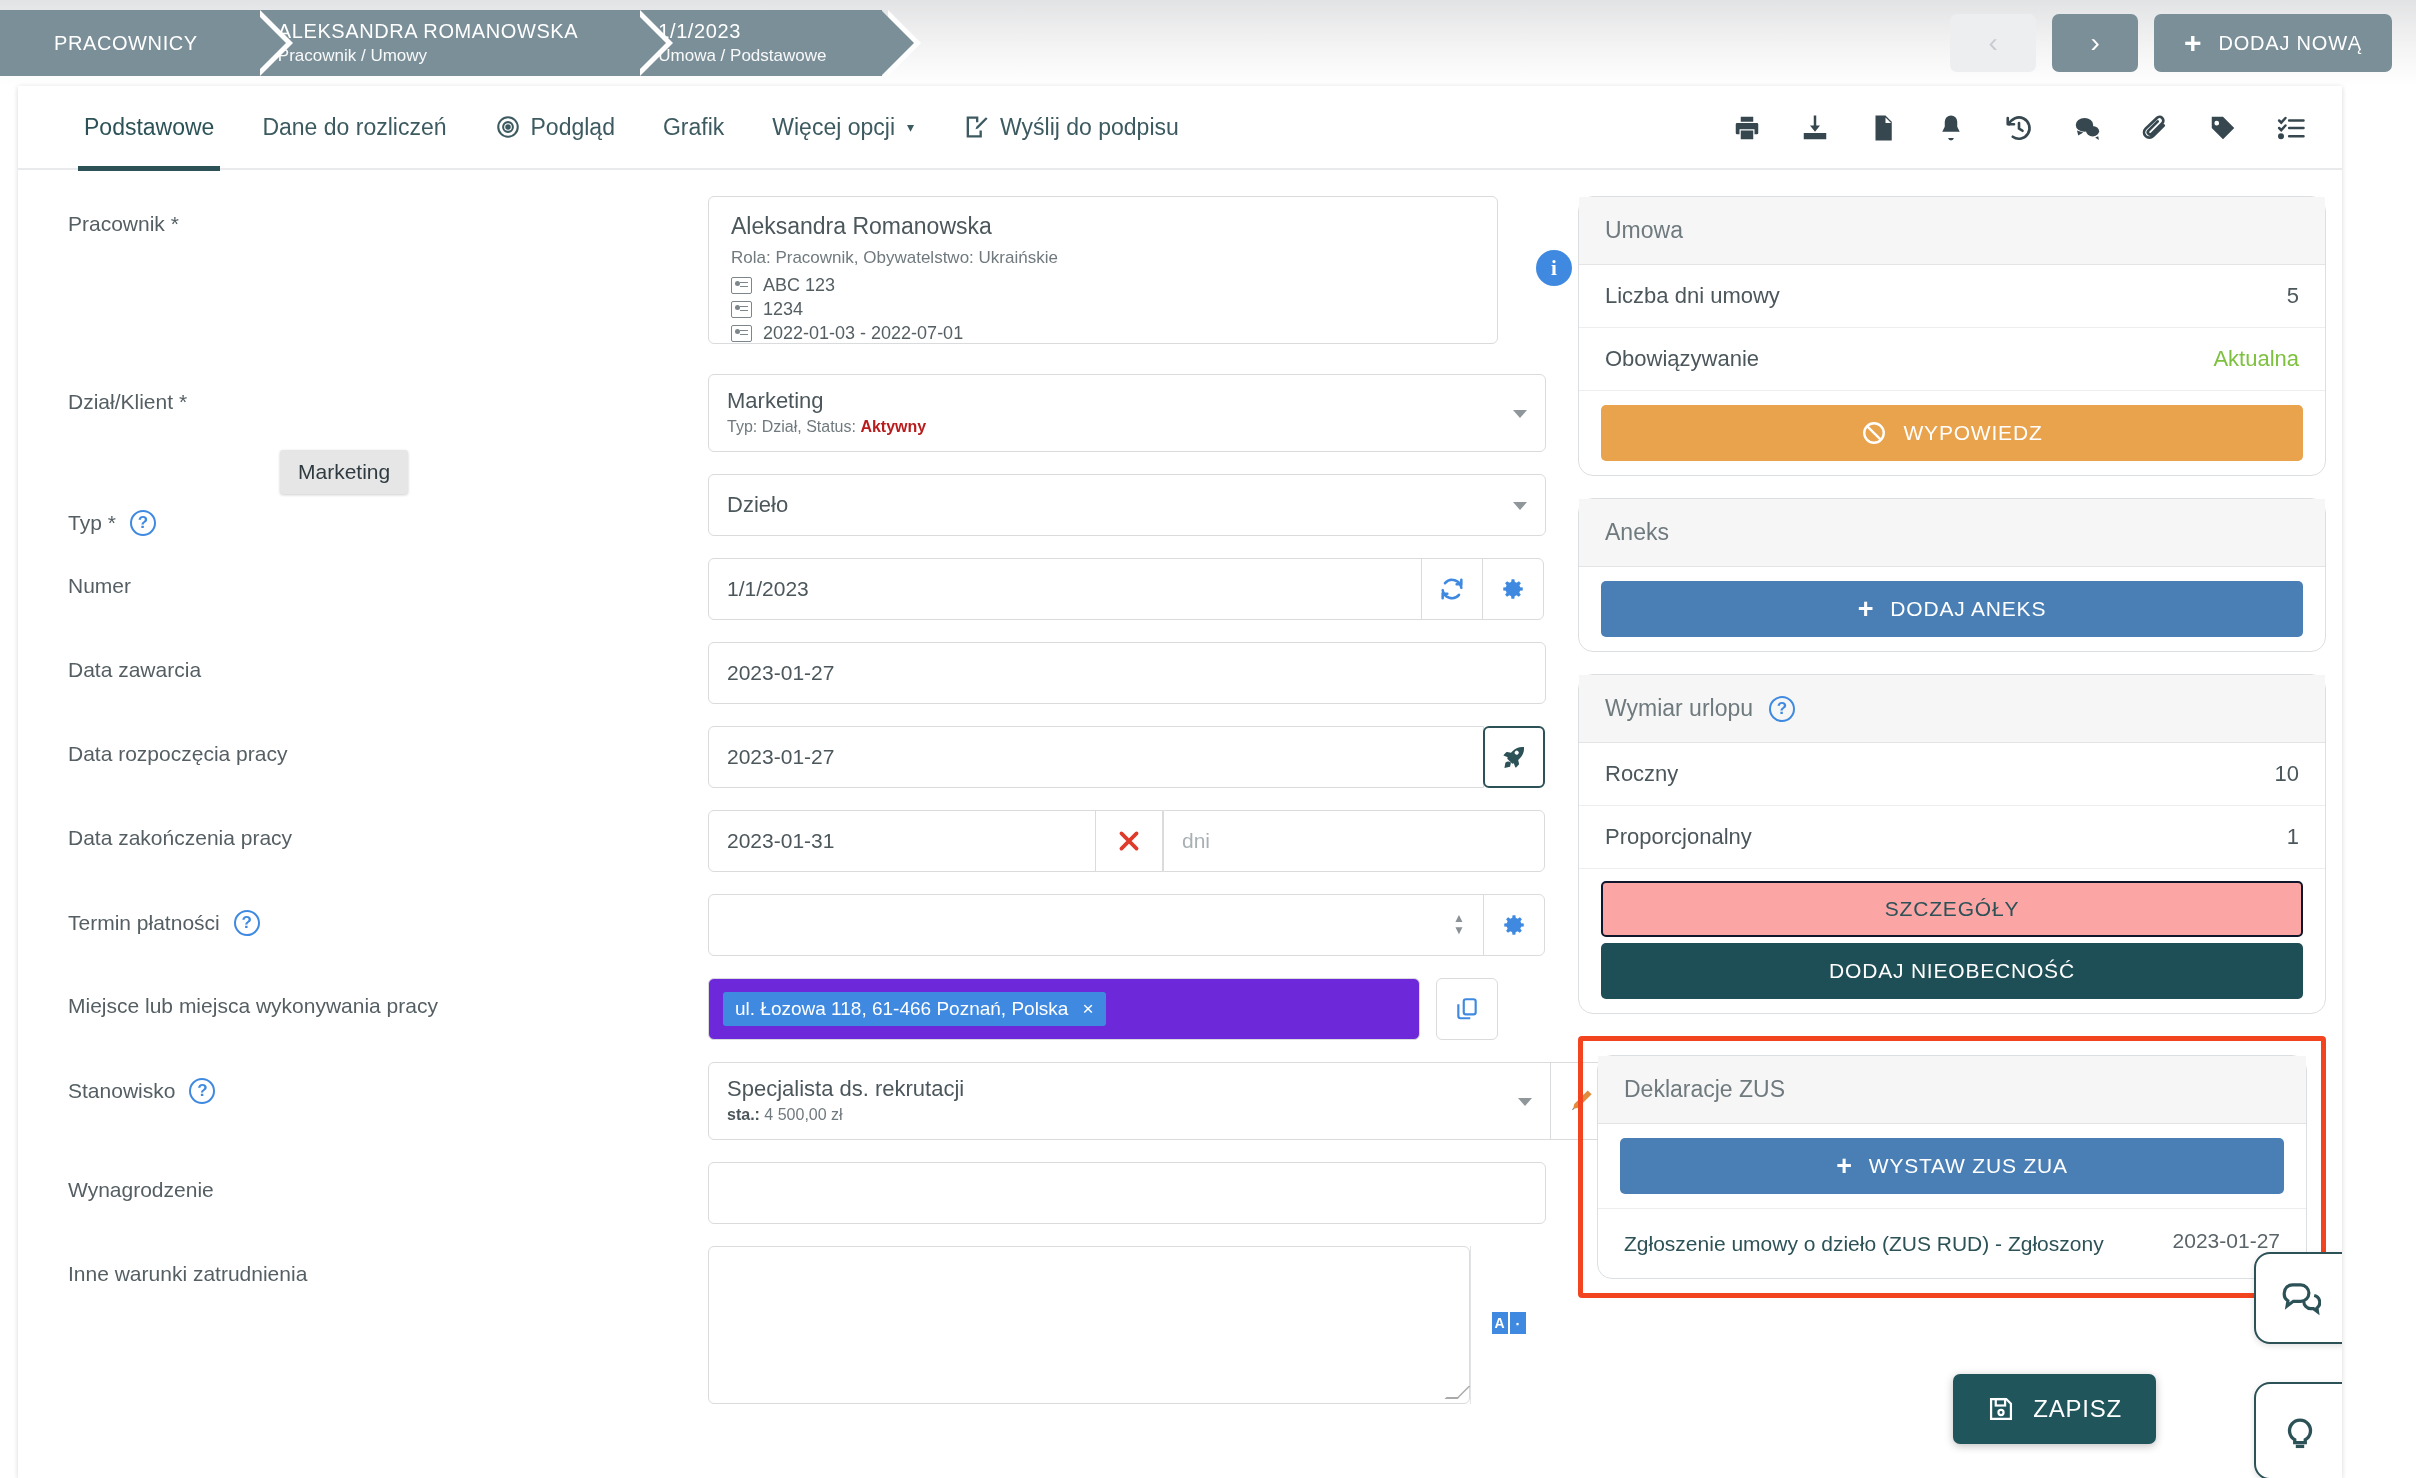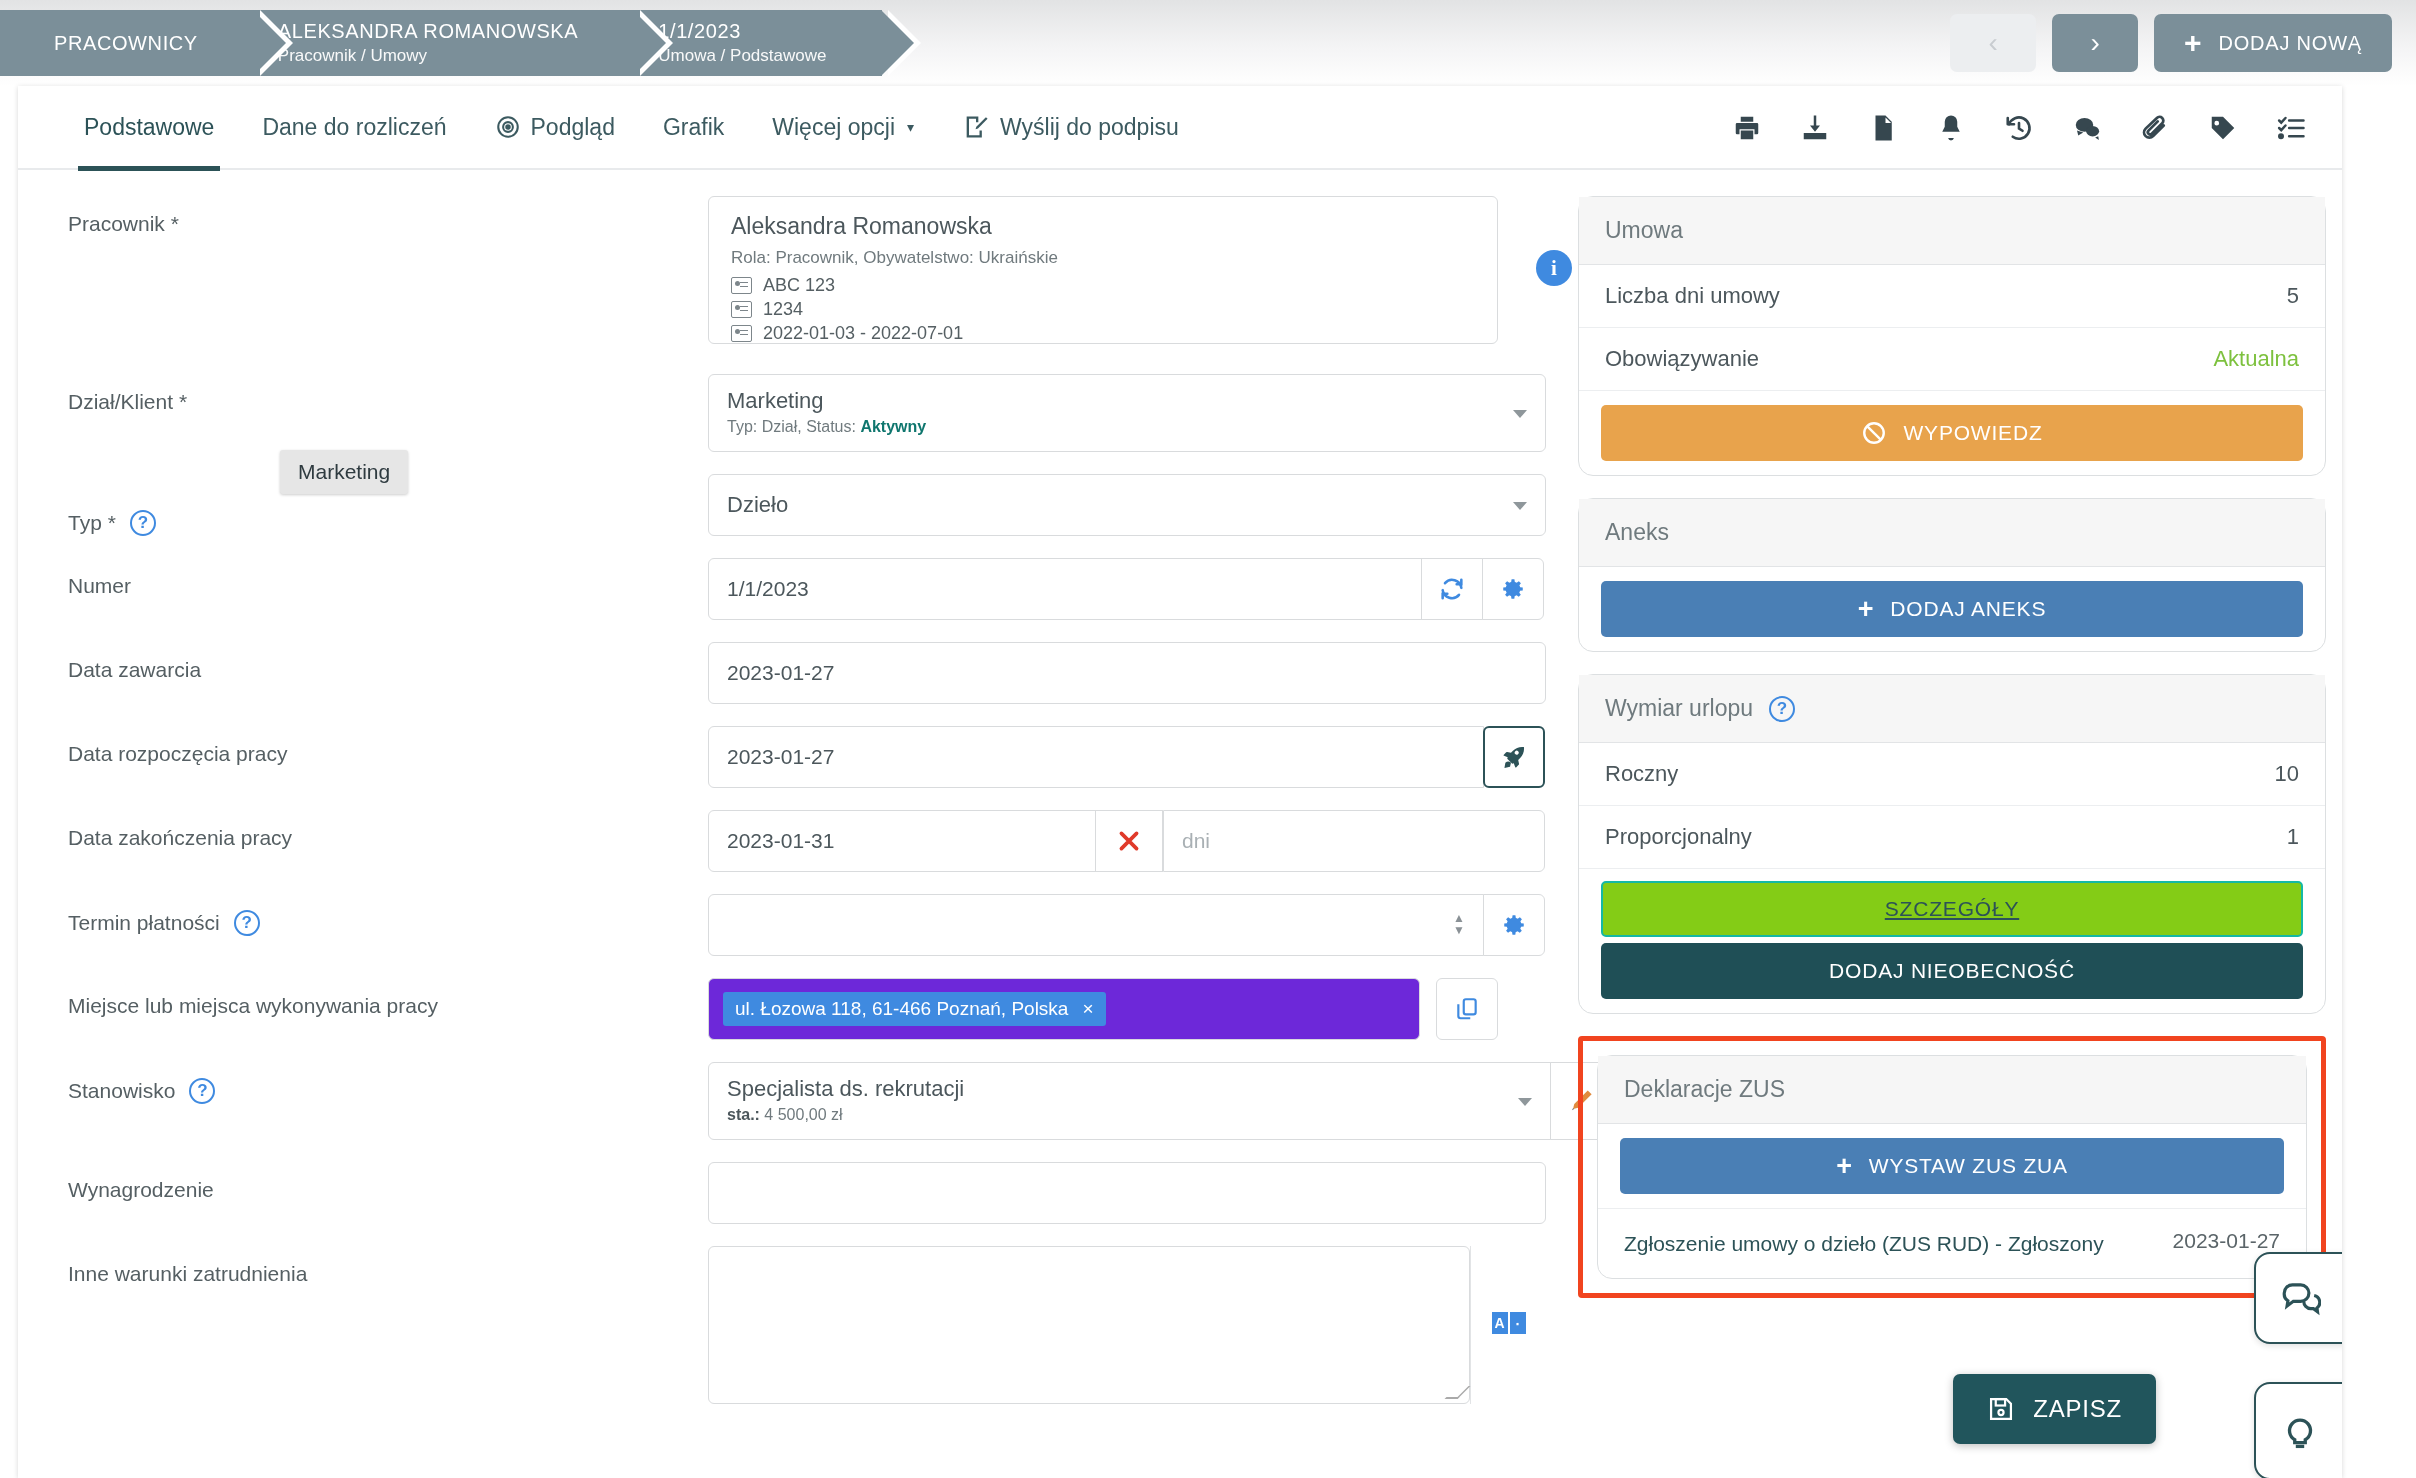--- a/index.html
+++ b/index.html
@@ -156,21 +156,21 @@
     border: 1px solid #d9dbdd; border-radius: 6px; background: #fff;
     width: 838px; min-height: 78px; padding: 12px 44px 12px 18px;
     position: relative; cursor: pointer;
   }
   .sel .v1 { font-size: 22px; color: #4c575c; line-height: 1.25; }
   .sel .v2 { font-size: 16px; color: #707a7e; margin-top: 3px; }
   .sel .v2 b { font-weight: 700; color: #4c575c; }
   .sel .arrow { position: absolute; right: 18px; top: 50%; margin-top: -3px;
                 border-left: 7px solid transparent; border-right: 7px solid transparent;
                 border-top: 8px solid #8f979b; }
-  .green { color: #0f766e; font-weight: 700; }
+  .green { color: #b91c1c; font-weight: 700; }
 
   .tooltip {
     position: absolute; background: #e6e6e6; color: #2f3b40;
     font-size: 21px; padding: 10px 18px; border-radius: 3px;
     box-shadow: 0 1px 3px rgba(0,0,0,.2); white-space: nowrap; z-index: 40;
   }
 
   
   .chipwrap {
     border: 1px solid #d9dbdd; border-radius: 6px; background: #6d28d9;
@@ -209,21 +209,21 @@
   .panel-row .val { color: #4c575c; }
   .panel-row .val.ok { color: #7dc13e; }
   .panel-btnwrap { padding: 14px 22px; }
   .pbtn {
     width: 100%; height: 56px; border-radius: 5px; border: none; cursor: pointer;
     font-size: 21px; letter-spacing: .8px; display: flex; align-items: center;
     justify-content: center; gap: 16px; color: #fff; text-align: center;
   }
   .pbtn.orange { background: #e8a34c; }
   .pbtn.blue   { background: #4a7fb5; }
-  .pbtn.ghost  { background: #84cc16; color: #2c5257; border: 2px solid #14b8a6; text-decoration: underline; }
+  .pbtn.ghost  { background: #fca5a5; color: #2c5257; border: 2px solid #0f172a; }
   .pbtn.teal   { background: #1f4f56; }
   .pbtn .plus  { font-size: 27px; font-weight: 700; line-height: 1; }
   .panel-btnwrap.tight { padding: 12px 22px 6px; }
   .panel-btnwrap.tight2 { padding: 0 22px 14px; }
 
   .zus-wrap { position: relative; border: 5px solid #f1441f; border-radius: 4px; padding: 14px; }
   .zus-item { display: flex; justify-content: space-between; gap: 26px; padding: 20px 26px; }
   .zus-item .t { font-size: 21px; color: #2c5257; line-height: 1.4; max-width: 480px; }
   .zus-item .d { font-size: 21px; color: #5b6569; white-space: nowrap; }
 

